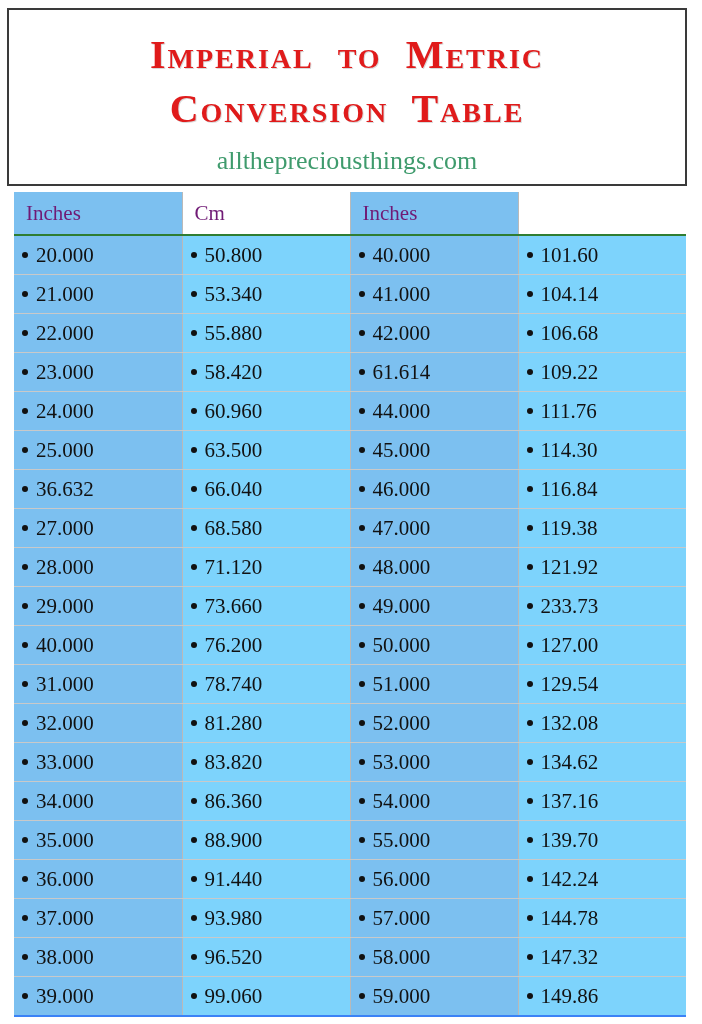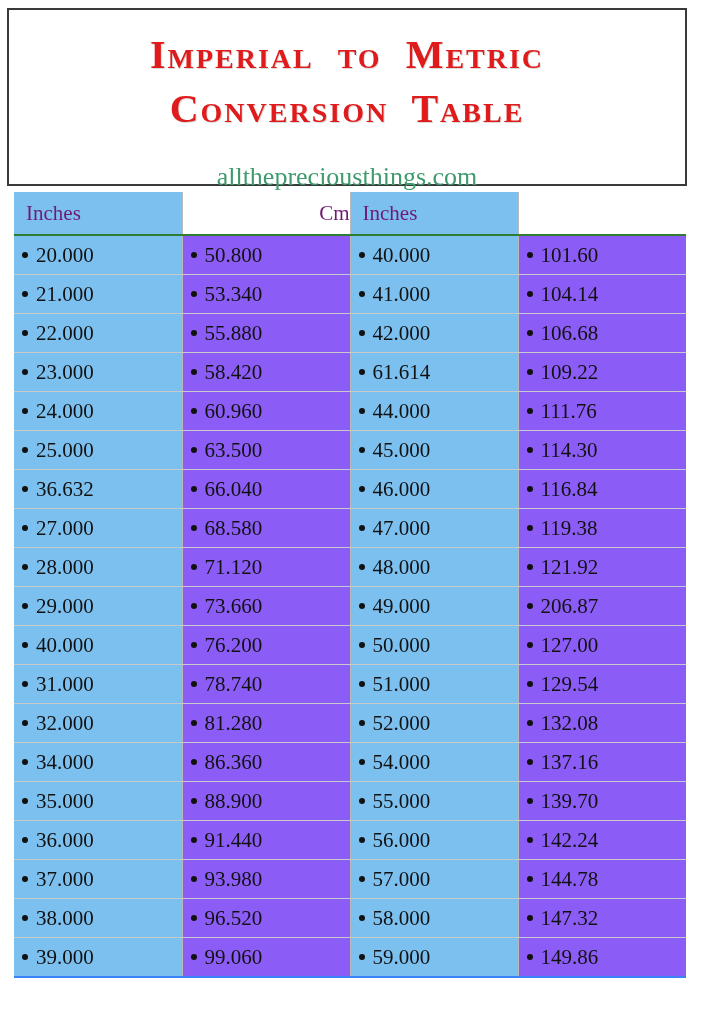--- a/index.html
+++ b/index.html
@@ -45,21 +45,21 @@
     text-shadow: 1px 1px 0 rgba(0,0,0,0.15);
   }
   .title .line {
     display: block;
     white-space: pre;
   }
   .watermark {
     color: #3f9b6d;
     font-family: "Liberation Serif", serif;
     font-size: 26px;
-    margin-top: 26px;
+    margin-top: 10px;
     letter-spacing: 0px;
   }
 
   
   .table-wrap {
     position: absolute;
     left: 14px;
     top: 192px;
     width: 672px;
   }
@@ -78,34 +78,34 @@
     font-size: 21px;
     font-weight: normal;
     text-align: left;
     padding: 4px 0 4px 12px;
     height: 34px;
     background: #ffffff;
     border-bottom: 2px solid #2f7d32;
     color: #701a75;
   }
   table.conv th.blue { background: #7cc0f0; }
-  table.conv th.plain { background: #ffffff; text-align: right; }
+  table.conv th.plain { background: #ffffff; }
 
   table.conv td {
     font-family: "Liberation Serif", serif;
     font-size: 21px;
     height: 38px;
     padding: 0 0 0 22px;
     color: #111;
     border-bottom: 1px solid #c9c9c9;
     position: relative;
     white-space: nowrap;
   }
   table.conv td.blue { background: #7cc0f0; }
-  table.conv td.plain { background: #8b5cf6; margin-top: 36px; }
+  table.conv td.plain { background: #7dd3fc; margin-top: 36px; }
 
   table.conv td .bullet {
     position: absolute;
     left: 8px;
     top: 50%;
     transform: translateY(-50%);
     width: 6px;
     height: 6px;
     border-radius: 50%;
     background: #111;
@@ -199,39 +199,45 @@
           <tr>
             <td class="blue sep"><span class="bullet"></span><span>28.000</span></td>
             <td class="plain sep"><span class="bullet"></span><span>71.120</span></td>
             <td class="blue sep"><span class="bullet"></span><span>48.000</span></td>
             <td class="plain"><span class="bullet"></span><span>121.92</span></td>
           </tr>
           <tr>
             <td class="blue sep"><span class="bullet"></span><span>29.000</span></td>
             <td class="plain sep"><span class="bullet"></span><span>73.660</span></td>
             <td class="blue sep"><span class="bullet"></span><span>49.000</span></td>
-            <td class="plain"><span class="bullet"></span><span>206.87</span></td>
+            <td class="plain"><span class="bullet"></span><span>233.73</span></td>
           </tr>
           <tr>
             <td class="blue sep"><span class="bullet"></span><span>40.000</span></td>
             <td class="plain sep"><span class="bullet"></span><span>76.200</span></td>
             <td class="blue sep"><span class="bullet"></span><span>50.000</span></td>
             <td class="plain"><span class="bullet"></span><span>127.00</span></td>
           </tr>
           <tr>
             <td class="blue sep"><span class="bullet"></span><span>31.000</span></td>
             <td class="plain sep"><span class="bullet"></span><span>78.740</span></td>
             <td class="blue sep"><span class="bullet"></span><span>51.000</span></td>
             <td class="plain"><span class="bullet"></span><span>129.54</span></td>
           </tr>
           <tr>
             <td class="blue sep"><span class="bullet"></span><span>32.000</span></td>
             <td class="plain sep"><span class="bullet"></span><span>81.280</span></td>
             <td class="blue sep"><span class="bullet"></span><span>52.000</span></td>
             <td class="plain"><span class="bullet"></span><span>132.08</span></td>
+          </tr>
+          <tr>
+            <td class="blue sep"><span class="bullet"></span><span>33.000</span></td>
+            <td class="plain sep"><span class="bullet"></span><span>83.820</span></td>
+            <td class="blue sep"><span class="bullet"></span><span>53.000</span></td>
+            <td class="plain"><span class="bullet"></span><span>134.62</span></td>
           </tr>
           <tr>
             <td class="blue sep"><span class="bullet"></span><span>34.000</span></td>
             <td class="plain sep"><span class="bullet"></span><span>86.360</span></td>
             <td class="blue sep"><span class="bullet"></span><span>54.000</span></td>
             <td class="plain"><span class="bullet"></span><span>137.16</span></td>
           </tr>
           <tr>
             <td class="blue sep"><span class="bullet"></span><span>35.000</span></td>
             <td class="plain sep"><span class="bullet"></span><span>88.900</span></td>

